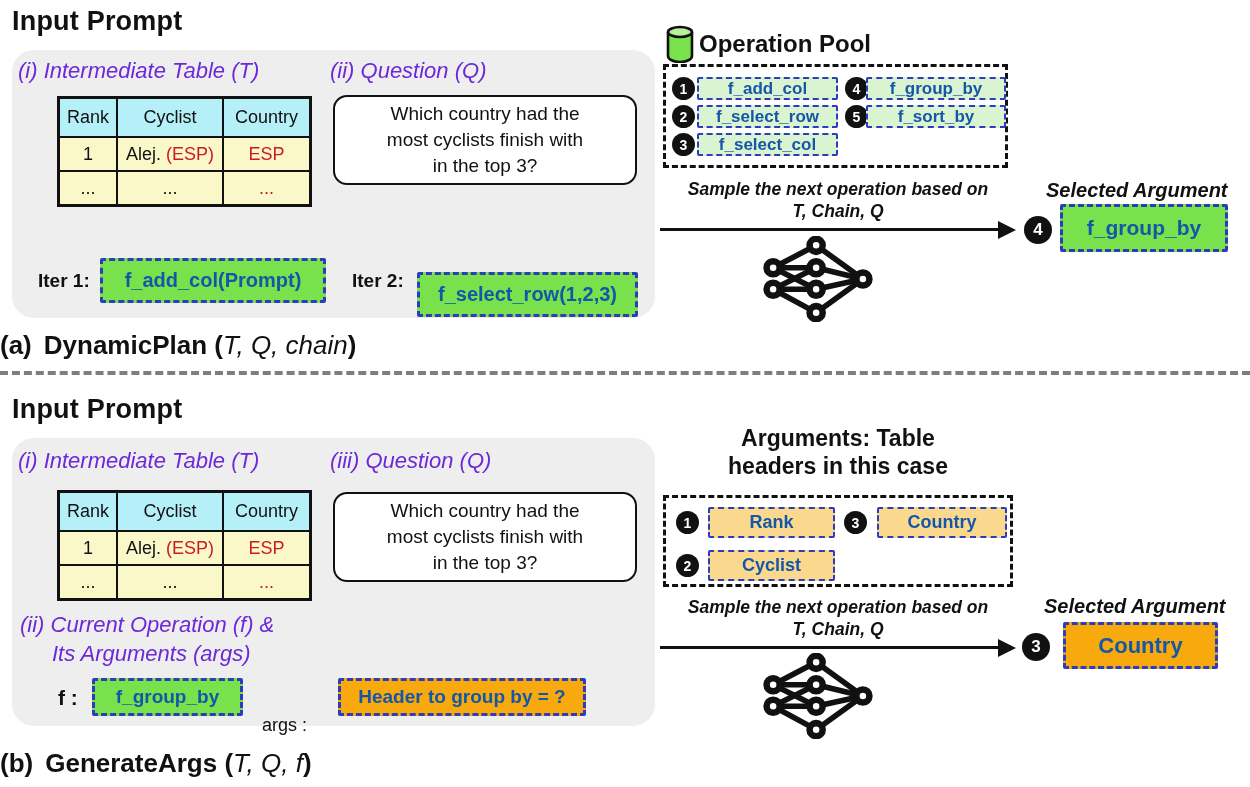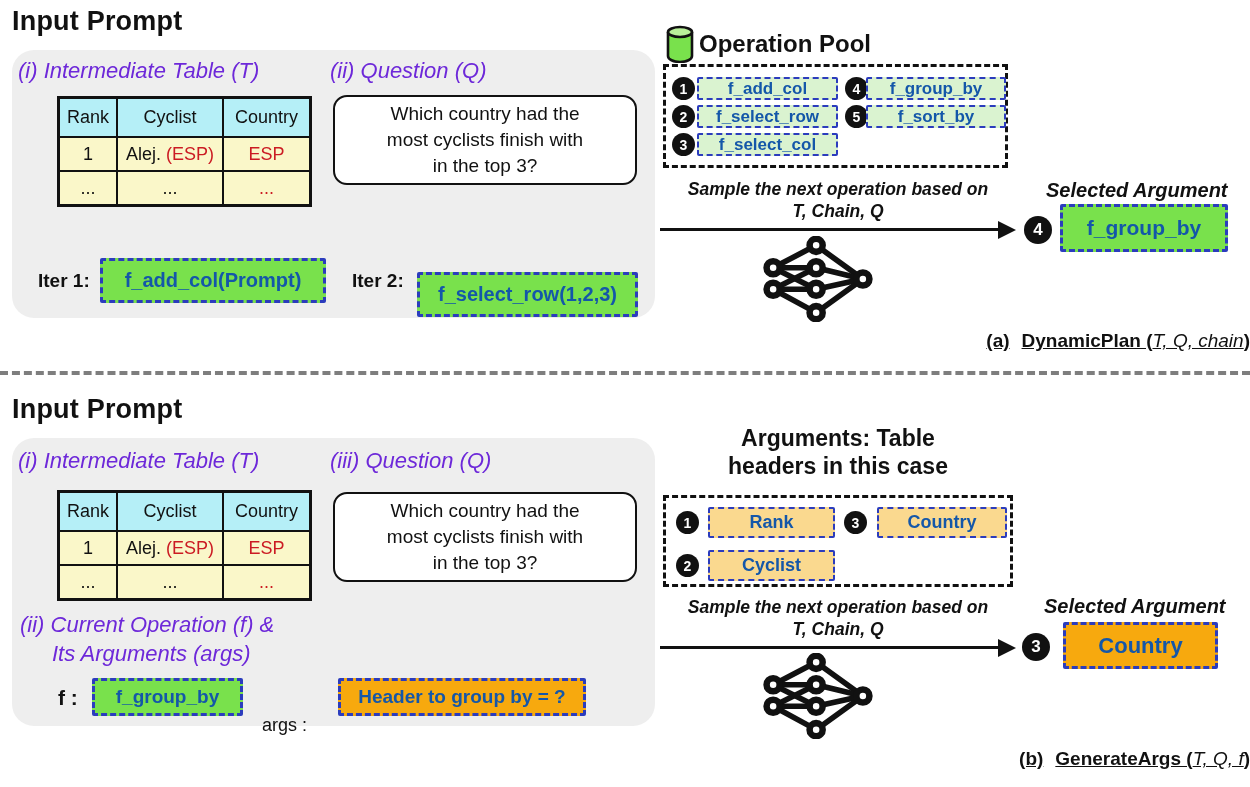--- a/index.html
+++ b/index.html
@@ -27,21 +27,21 @@
             display:flex;align-items:center;justify-content:center;box-sizing:border-box;border-radius:2px;}
   .circle{background:#111;color:#fff;border-radius:50%;display:flex;align-items:center;justify-content:center;
           font-weight:bold;}
   .c23{width:23px;height:23px;font-size:14px;}
   .c28{width:28px;height:28px;font-size:17px;}
   .dashedbox{border:3px dashed #111;box-sizing:border-box;}
   .sample{font-style:italic;font-weight:bold;font-size:17.5px;text-align:center;line-height:22px;}
   .seltitle{font-style:italic;font-weight:bold;font-size:20px;}
   .aline{border-top:3.5px solid #111;height:0;}
   .ahead{width:0;height:0;border-left:18px solid #111;border-top:9px solid transparent;border-bottom:9px solid transparent;}
-  .caption{width:100%;text-align:right;font-size:19px;font-weight:bold;text-decoration:underline;}
+  .caption{width:100%;text-align:left;font-size:26px;font-weight:bold;}
   .caption .args{font-weight:normal;font-style:italic;}
   .divider{border-top:4px dashed #7E7E7E;height:0;}
   .argstitle{font-weight:bold;font-size:23px;text-align:center;line-height:28px;}
 </style>
 </head>
 <body>
 
 <div class="page">
 
   <div class="h1 abs" style="left:12px;top:6px;">Input Prompt</div>

